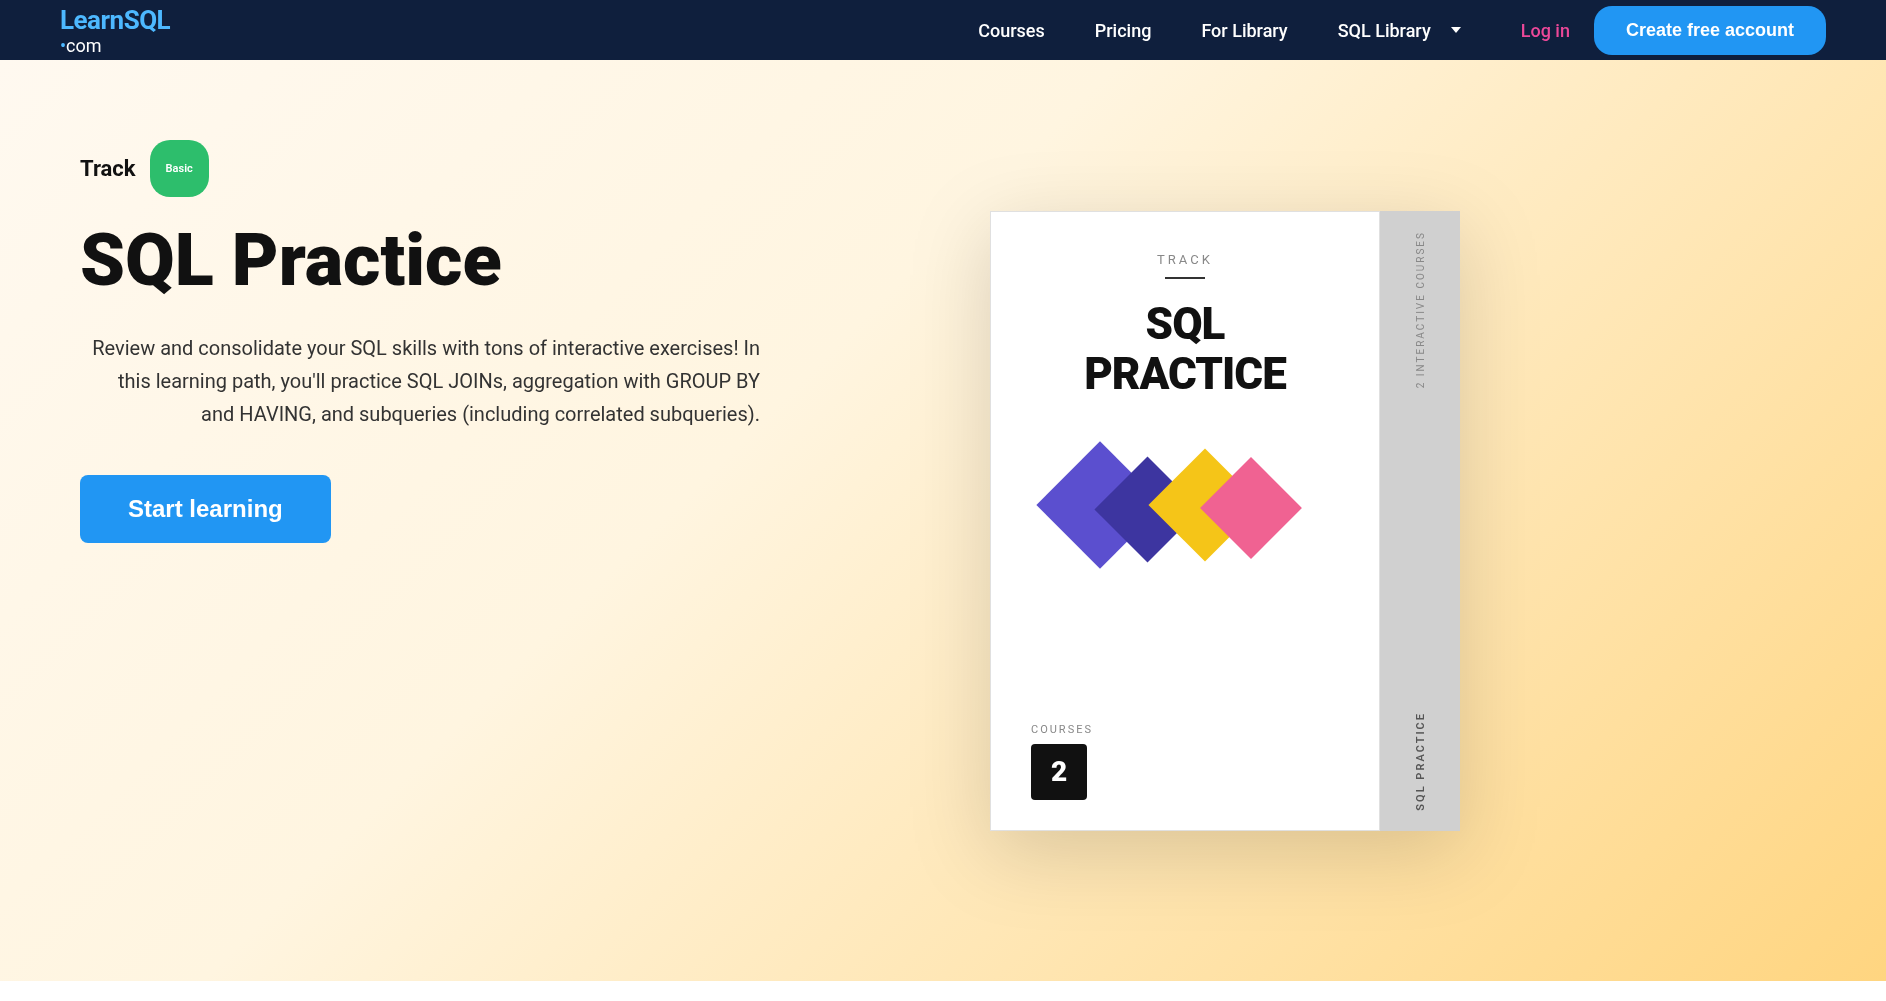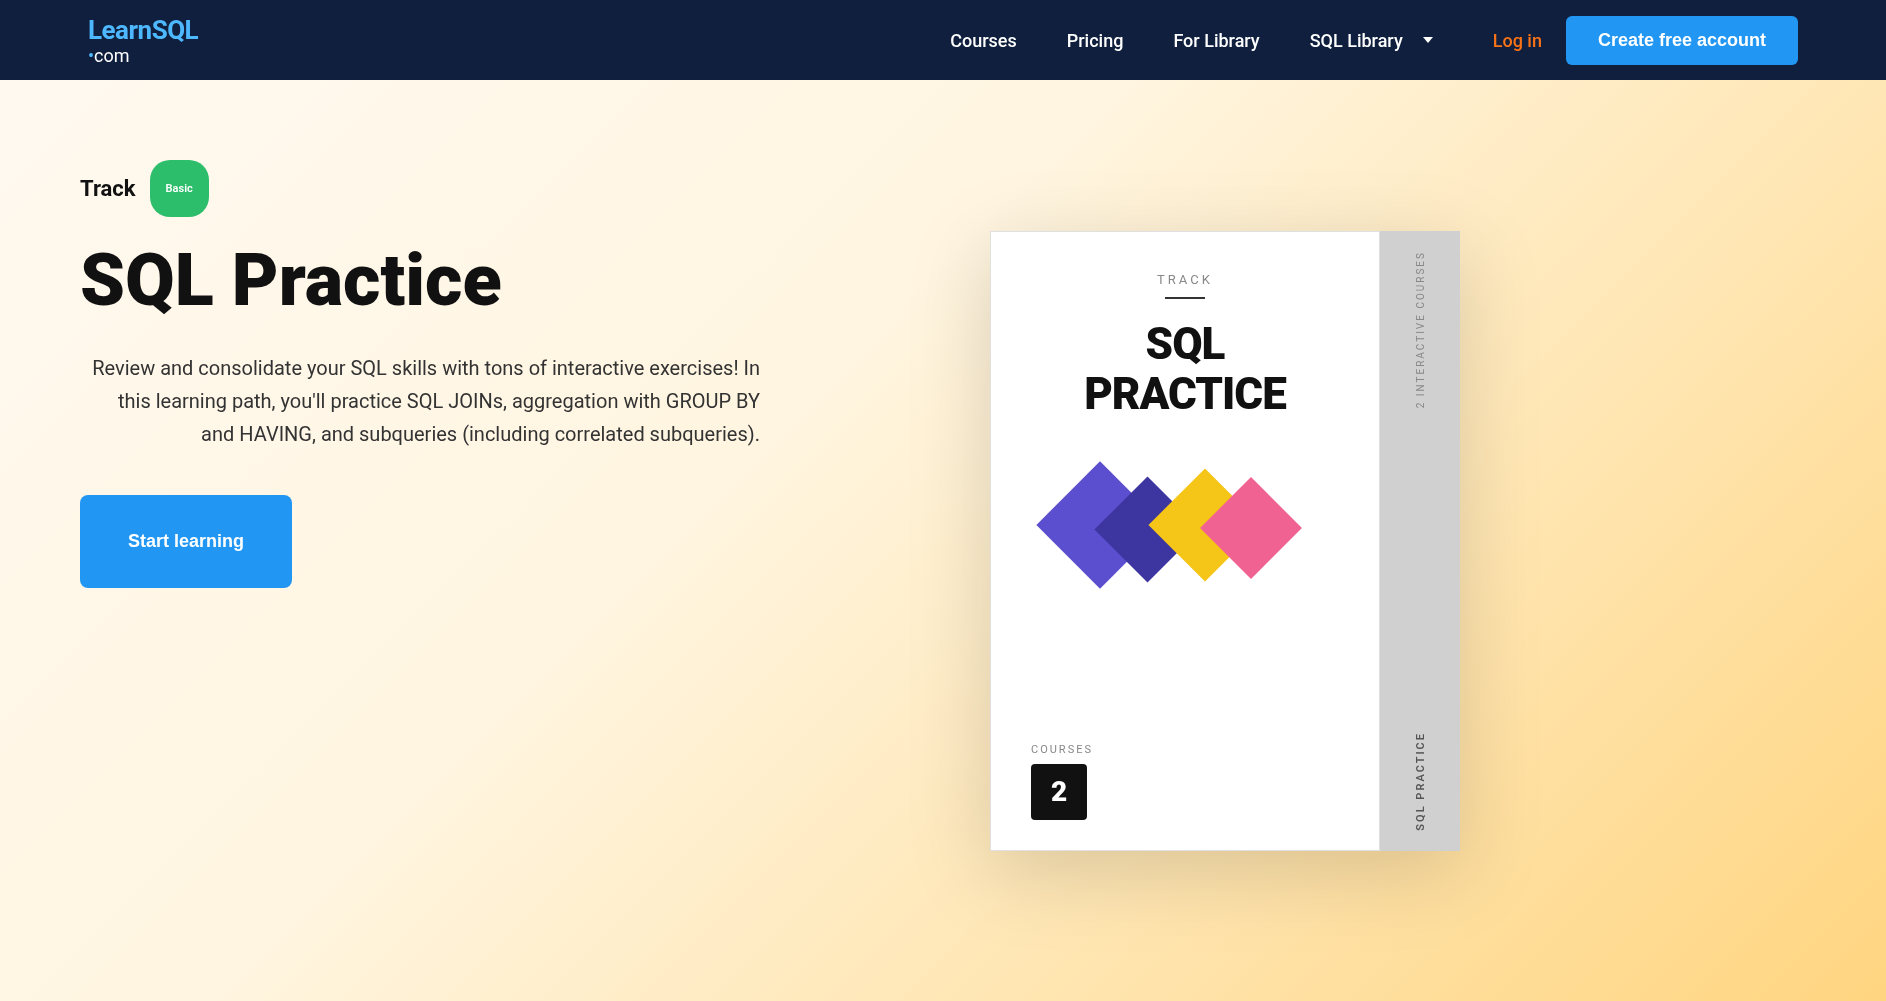--- a/index.html
+++ b/index.html
@@ -1,24 +1,24 @@
 <!DOCTYPE html>
 <html><head>
   <meta charset="utf-8">
   <style>
     * { margin: 0; padding: 0; box-sizing: border-box; }
     body { font-family: -apple-system, BlinkMacSystemFont, 'Segoe UI', Roboto, sans-serif; width: 1886px; min-height: 1001px; overflow-x: hidden; }
 
     
     .navbar {
       background-color: #0f1f3d;
-      height: 80px;
-      display: flex;
-      align-items: center;
-      padding: 0 88px;
+      height: 60px;
+      display: flex;
+      align-items: center;
+      padding: 0 60px;
       gap: 0;
     }
     .logo-area {
       display: flex;
       flex-direction: column;
       margin-right: auto;
     }
     .logo-text {
       font-size: 26px;
       font-weight: 700;
@@ -55,34 +55,34 @@
     }
     .chevron-down {
       display: inline-block;
       width: 0;
       height: 0;
       border-left: 5px solid transparent;
       border-right: 5px solid transparent;
       border-top: 6px solid #fff;
     }
     .nav-login {
-      color: #f97316;
+      color: #ec4899;
       font-size: 18px;
       font-weight: 500;
       cursor: pointer;
       margin-right: 24px;
     }
     .btn-create-account {
       background-color: #2196f3;
       color: #fff;
       font-size: 18px;
       font-weight: 600;
       padding: 14px 32px;
       border: none;
-      border-radius: 6px;
+      border-radius: 18px;
       cursor: pointer;
       white-space: nowrap;
     }
 
     
     .hero {
       background: linear-gradient(135deg, #fff9f0 0%, #fff5e0 40%, #ffd580 100%);
       min-height: 921px;
       display: flex;
       align-items: stretch;
@@ -127,23 +127,23 @@
       font-size: 20px;
       color: #333;
       line-height: 1.65;
       max-width: 680px;
       margin-bottom: 44px;
       text-align: right;
     }
     .btn-start-learning {
       background-color: #2196f3;
       color: #fff;
-      font-size: 18px;
+      font-size: 24px;
       font-weight: 700;
-      padding: 36px 48px;
+      padding: 20px 48px;
       border: none;
       border-radius: 8px;
       cursor: pointer;
       width: fit-content;
       margin-bottom: 44px;
     }
     .challenges-text {
       font-size: 17px;
       color: #444;
     }

